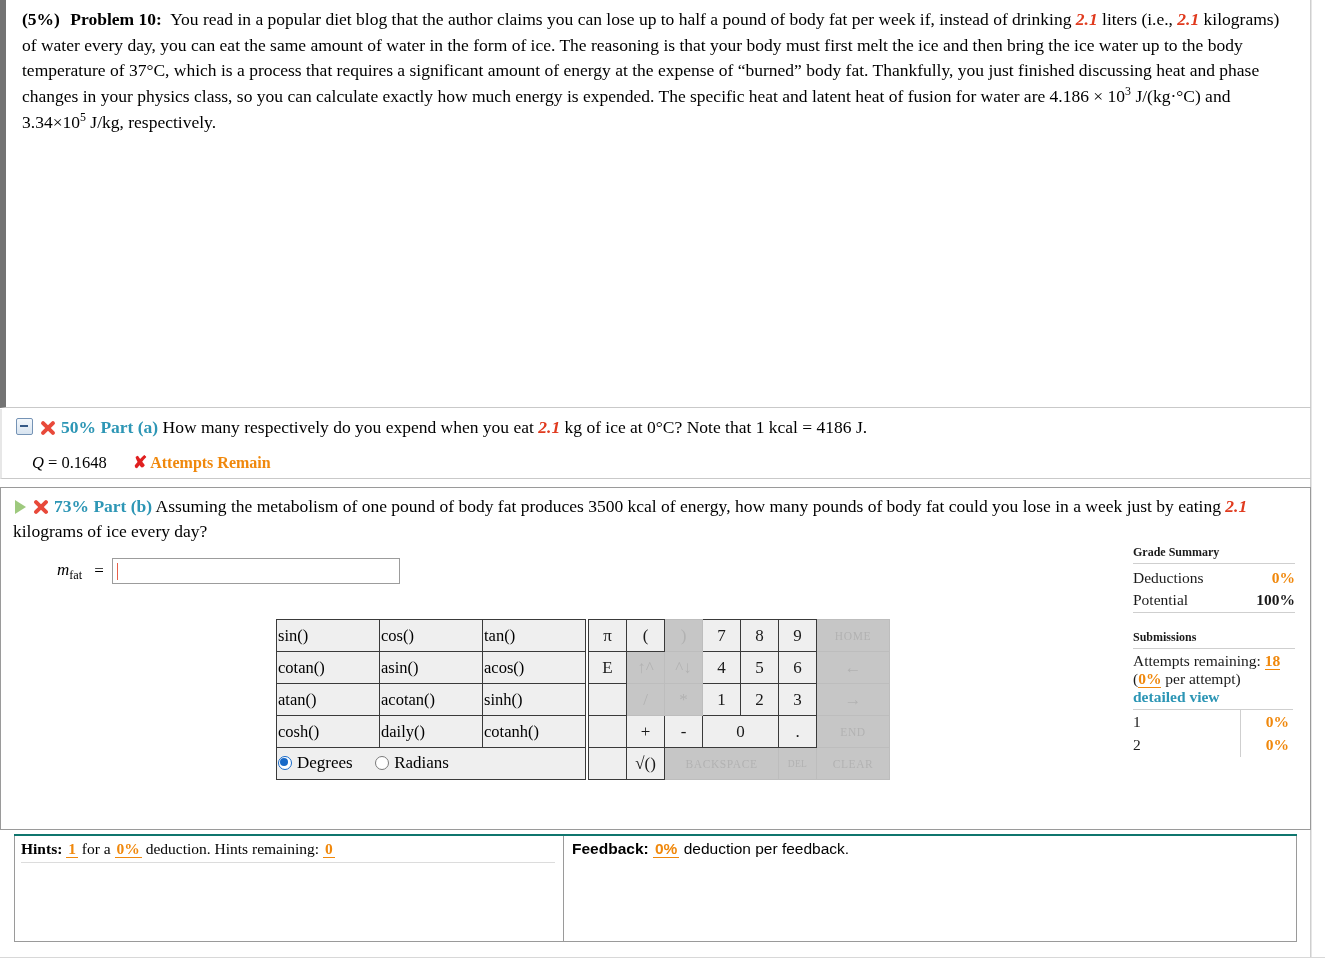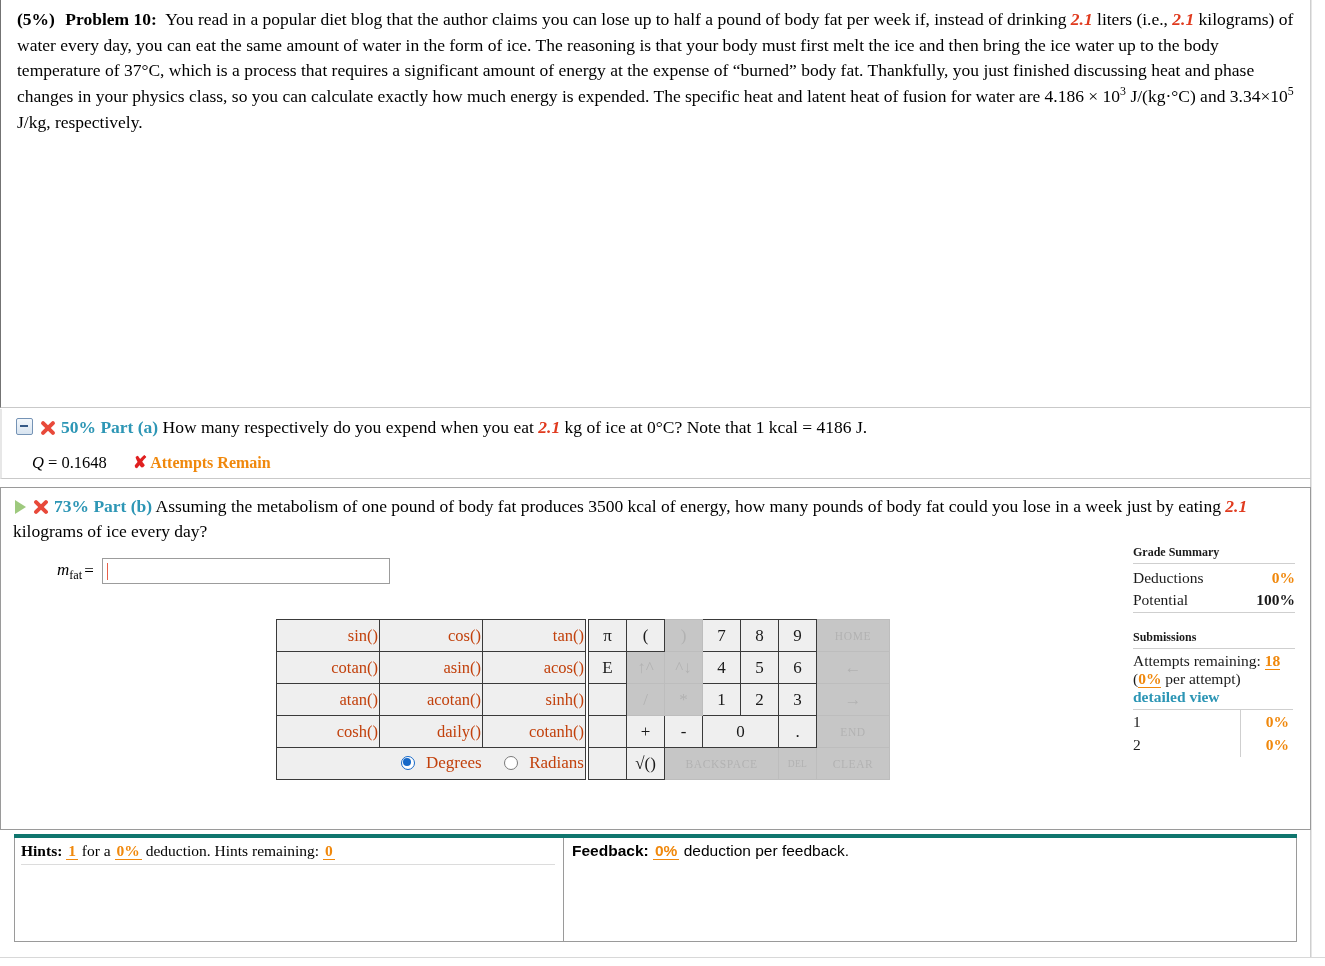--- a/index.html
+++ b/index.html
@@ -51,21 +51,21 @@
   }
 
   
   .statement-pane {
     position: absolute;
     left: 0; top: 0;
     width: 1311px;
     height: 408px;
     box-sizing: border-box;
     border-bottom: 1px solid #c9c9c9;
-    border-left: 1px solid #737373;
+    border-left: 6px solid #737373;
     padding: 7px 16px 0 16px;
   }
   .statement {
     font-size: 17.5px;
     line-height: 1.47;
     text-align: left;
   }
   .statement b { font-weight: bold; }
   .var { color: #e03a1e; font-style: italic; font-weight: bold; }
   sup { font-size: 0.68em; vertical-align: super; line-height: 0; }
@@ -171,21 +171,21 @@
     position: absolute;
     left: 56px;
     top: 70px;
     display: flex;
     align-items: center;
   }
   .mlabel {
     font-family: "Liberation Serif", serif;
     font-style: italic;
     font-size: 17px;
-    margin-right: 2px;
+    margin-right: 12px;
   }
   .mlabel sub { font-size: 0.72em; font-style: normal; vertical-align: -0.32em; }
   .eqsign { font-size: 17px; margin-right: 8px; }
   .answer-input {
     width: 288px;
     height: 26px;
     border: 1px solid #9c9c9c;
     background: #fff;
     box-sizing: border-box;
     font-family: "Liberation Serif", serif;
@@ -210,34 +210,34 @@
   }
   .calc-left {
     border: 1px solid #000;
     border-collapse: collapse;
   }
   .calc-left td {
     width: 100px;
     height: 29px;
     border: 1px solid #3a3a3a;
     background: #efefef;
-    text-align: right;
+    text-align: left;
     vertical-align: middle;
     font-family: "Liberation Serif", serif;
     font-size: 16.5px;
-    color: #c2410c;
+    color: #000000;
     cursor: default;
   }
   .calc-left td.radio-cell {
     border: 1px solid #3a3a3a;
     background: #efefef;
     height: 29px;
     font-size: 17px;
   }
-  .radio-wrap { display: inline-flex; align-items: center; gap: 11px; }
+  .radio-wrap { display: inline-flex; align-items: center; gap: 5px; }
   .radio {
     display: inline-block;
     width: 12px; height: 12px;
     border-radius: 50%;
     border: 1px solid #7a7a7a;
     background: #fff;
     position: relative;
     vertical-align: -1px;
   }
   .radio.on {
@@ -368,21 +368,21 @@
   .sub-pct { width: 50px; text-align: right; color: #f0880c; font-weight: bold; padding-right: 4px; }
 
   
   .hf-wrap {
     position: absolute;
     left: 14px;
     top: 834px;
     width: 1283px;
     height: 108px;
     box-sizing: border-box;
-    border-top: 4px solid #0f766e;
+    border-top: 2px solid #0f766e;
     display: flex;
   }
   .hints-box {
     width: 550px;
     box-sizing: border-box;
     border: 1px solid #9a9a9a;
     border-top: none;
     padding: 4px 8px 4px 6px;
     font-family: "Liberation Serif", serif;
     font-size: 15.5px;

